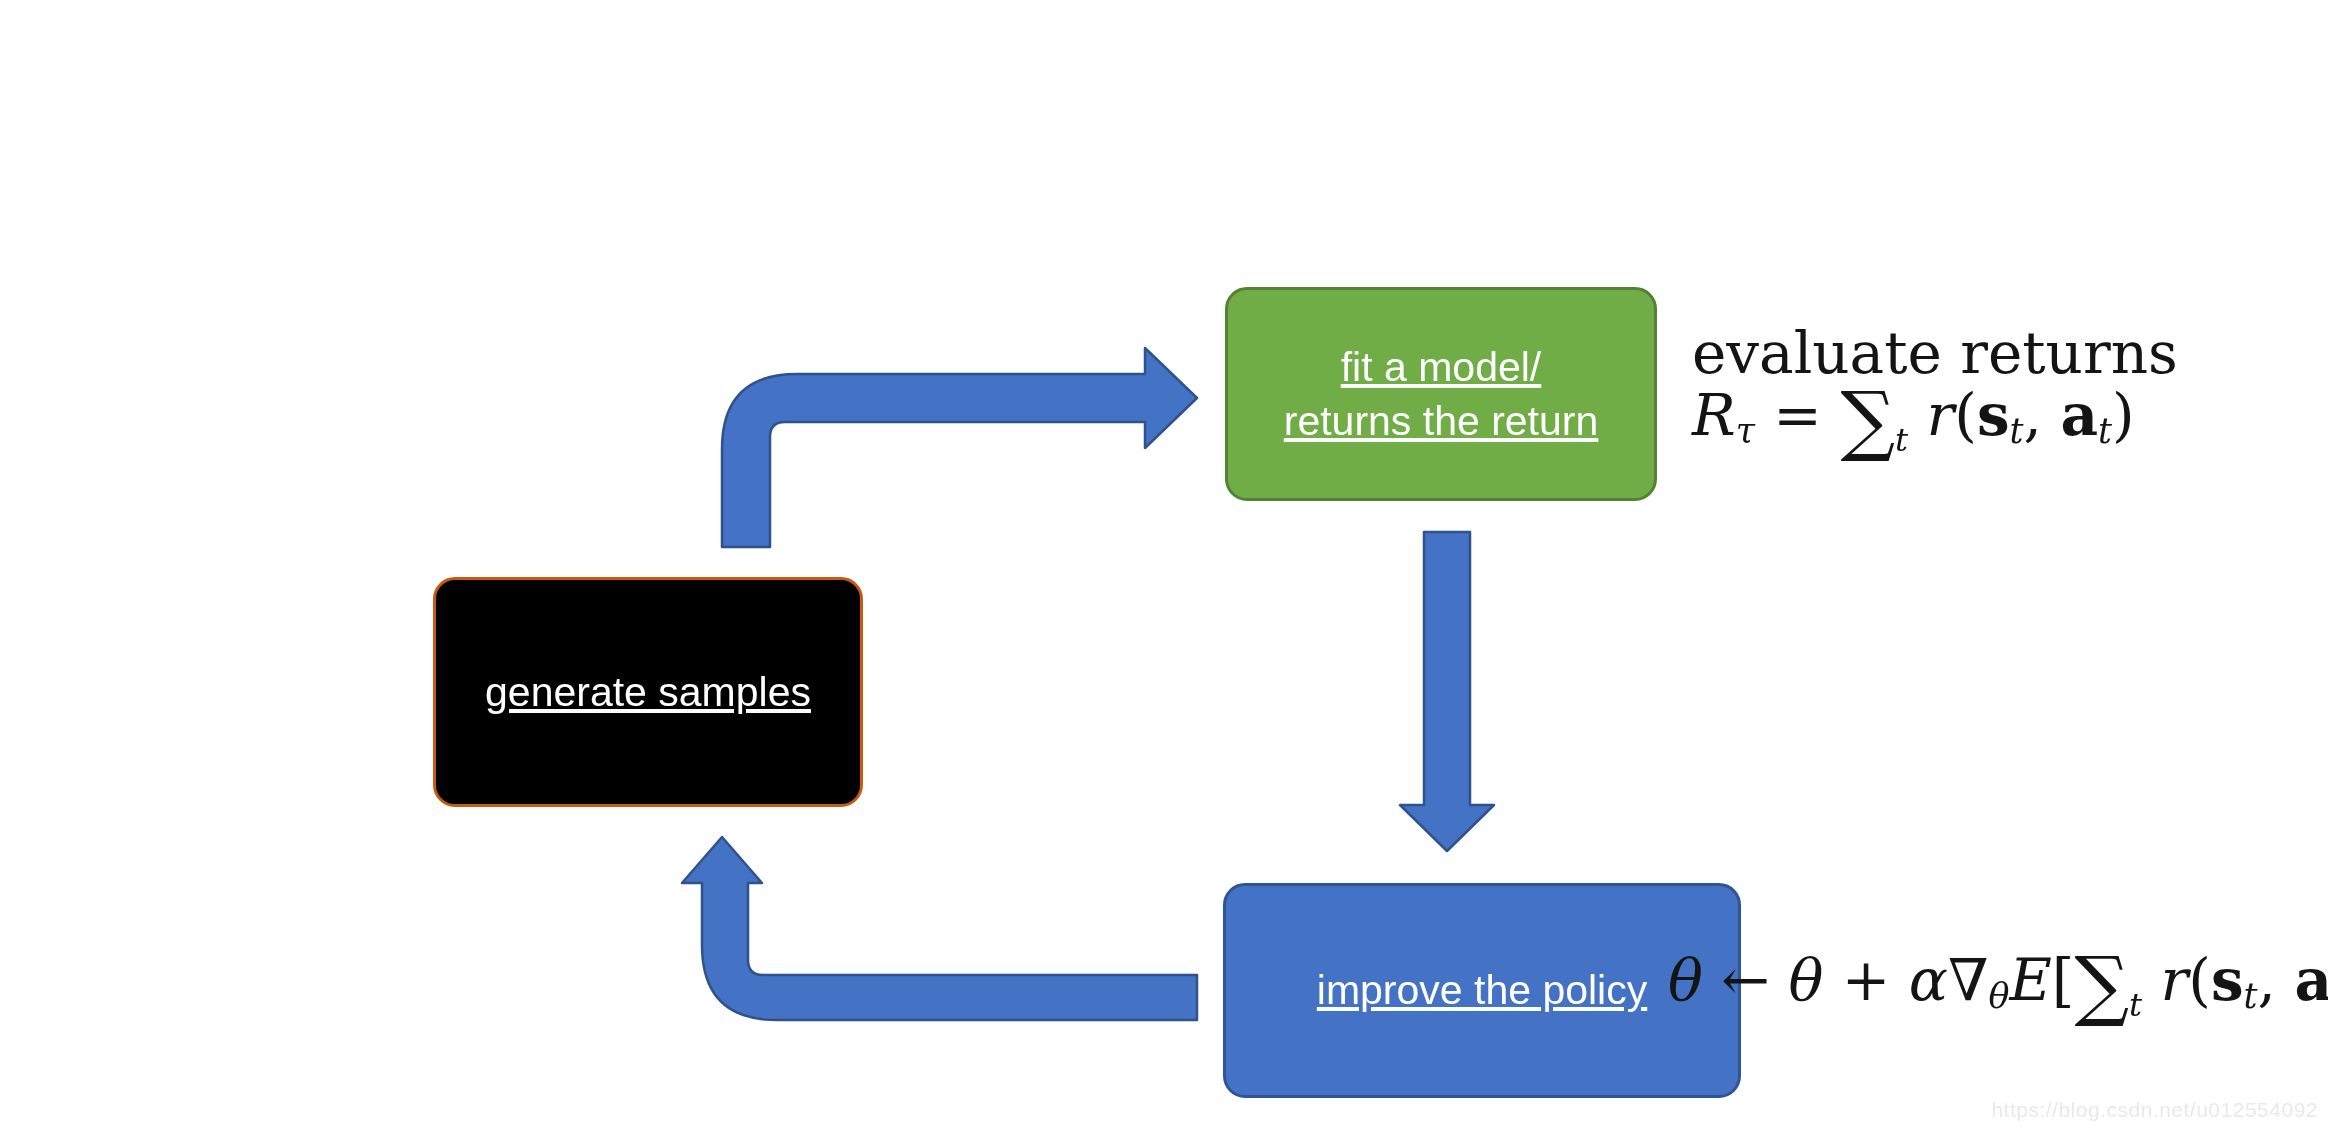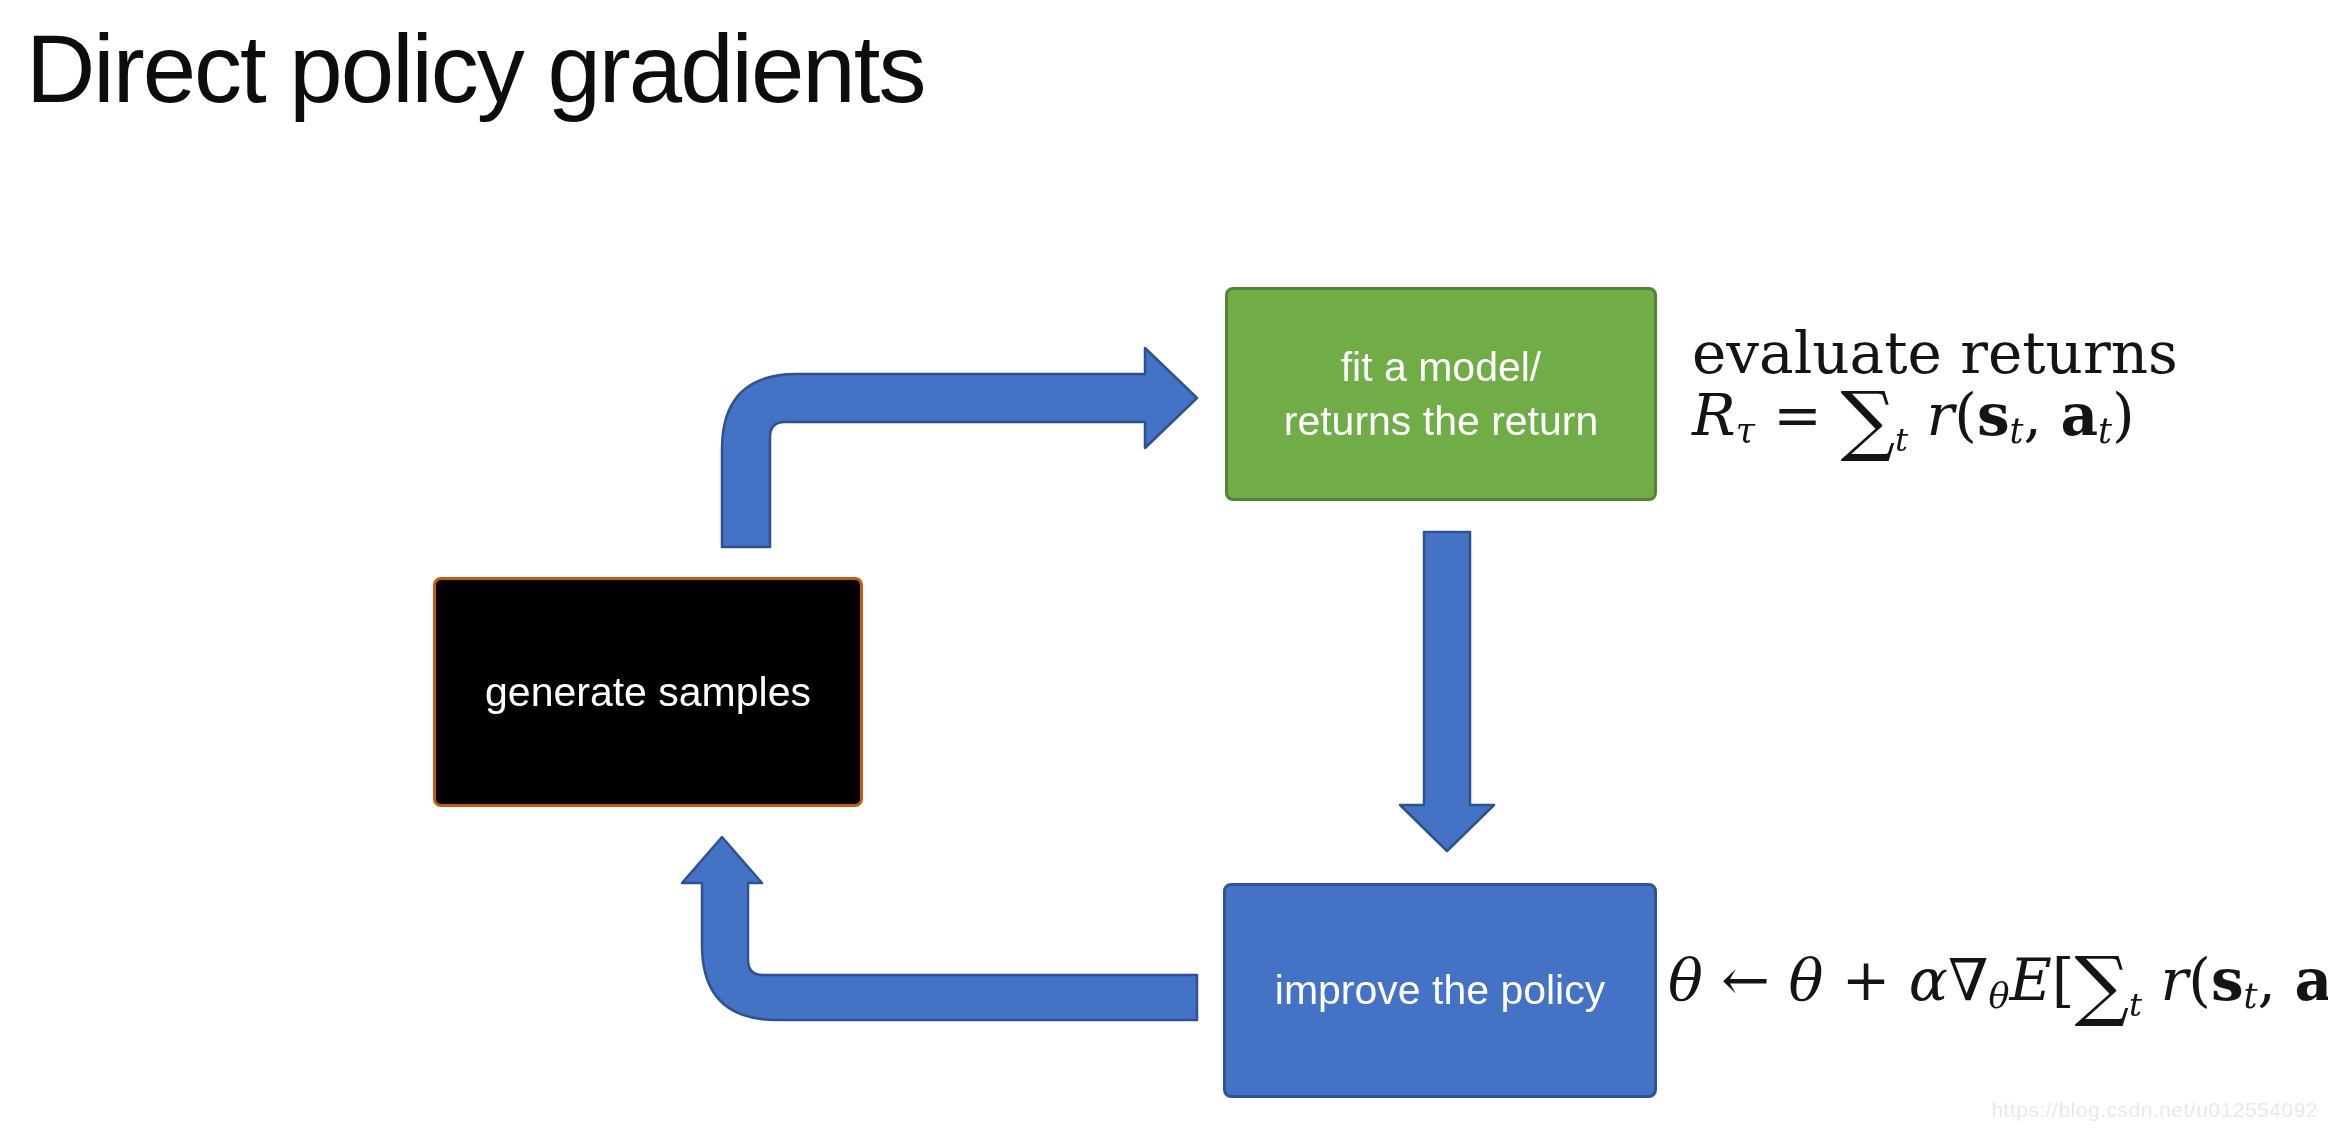--- a/index.html
+++ b/index.html
@@ -7,28 +7,28 @@
     position:relative; width:2328px; height:1128px; overflow:hidden;
     background:#ffffff; font-family:"Liberation Sans", sans-serif;
   }
   .title{
     position:absolute; left:26px; top:14px;
     font-size:96px; font-weight:300; letter-spacing:-2px;
     color:#0d0d0d; white-space:nowrap;
   }
   .box{
     position:absolute; box-sizing:border-box;
-    border-radius:8px; display:flex; align-items:center; justify-content:center;
-    text-align:center; color:#ffffff; font-size:41px; line-height:1.32;
+    border-radius:22px; display:flex; align-items:center; justify-content:center;
+    text-align:center; color:#ffffff; font-size:41px; line-height:1.32;text-decoration:underline;
   }
   .box-green{ left:1225px; top:287px; width:432px; height:214px;
     background:#70AD47; border:3px solid #548235; }
   .box-orange{ left:433px; top:577px; width:430px; height:230px;
     background:#000000; border:3px solid #C55A11; }
-  .box-blue{ left:1223px; top:883px; width:434px; height:215px;
+  .box-blue{ left:1223px; top:883px; width:518px; height:215px;
     background:#4472C4; border:3px solid #2F5597; }
   .arrow{ stroke:#2F528F; stroke-width:2.5; stroke-linejoin:round; }
   svg.arrows{ position:absolute; left:0; top:0; }
   .formula{
     position:absolute; font-family:"DejaVu Serif","DejaVu Sans",serif;
     font-size:58px; color:#141414; white-space:nowrap;
   }
   #eval-block{ left:1672px; top:322px; line-height:62px;margin-left:20px; }
   #update-formula{ left:1668px; top:946px; }
   .f-r{ font-style:normal; }
@@ -40,21 +40,20 @@
   .watermark{
     position:absolute; right:10px; top:1098px;
     font-size:21px; color:#e9e9e9; letter-spacing:0.5px; white-space:nowrap;
   }
 </style>
 </head>
 <body>
 
 <div id="slide">
 
-  <div class="title">Direct policy gradients</div>
 
   <svg class="arrows" width="2328" height="1128" viewBox="0 0 2328 1128">
     <path class="arrow" d="M 722 547 L 722 449 Q 722 374 797 374 L 1145 374 L 1145 348 L 1197 398 L 1145 448 L 1145 422 L 785 422 Q 770 422 770 437 L 770 547 Z" fill="#4472C4"></path>
     <path class="arrow" d="M 1424 532 L 1470 532 L 1470 805 L 1494 805 L 1447 851 L 1400 805 L 1424 805 Z" fill="#4472C4"></path>
     <path class="arrow" d="M 722 837 L 762 883 L 748 883 L 748 960 Q 748 975 763 975 L 1197 975 L 1197 1020 L 777 1020 Q 702 1020 702 945 L 702 883 L 682 883 Z" fill="#4472C4"></path>
   </svg>
 
   <div class="box box-green">
     <div>
       <div>fit a model/</div>

